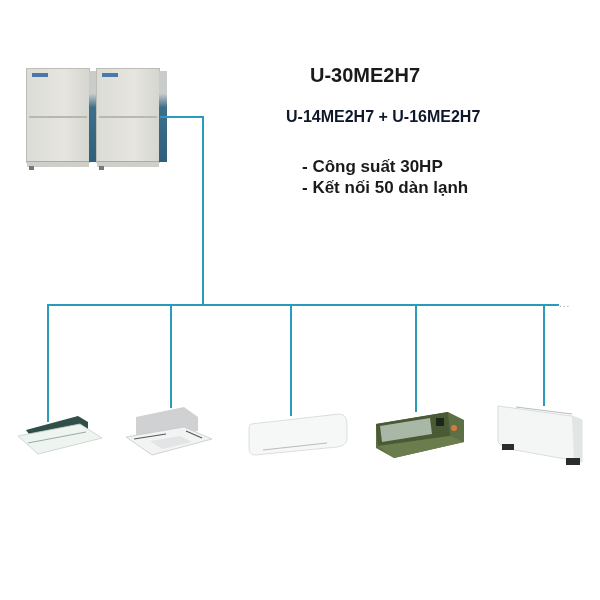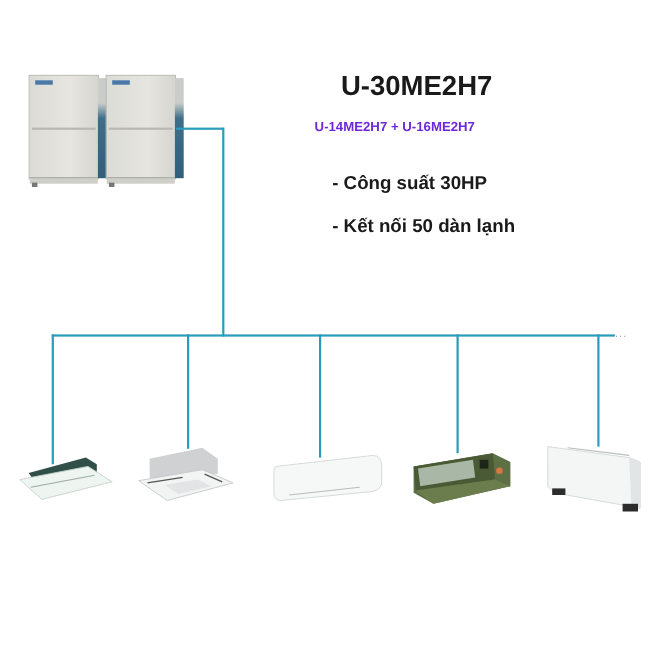--- a/index.html
+++ b/index.html
@@ -1,19 +1,19 @@
 <!DOCTYPE html>
 <html><head>
 <meta charset="utf-8">
 <style>
   html, body { margin:0; padding:0; background:#ffffff; }
   body { width:600px; height:600px; position:relative; overflow:hidden; font-family:"Liberation Sans", sans-serif; }
   .line { position:absolute; background:#2a9bbb; }
-  .title { position:absolute; left:310px; top:64px; font-size:25px; font-weight:bold; color:#1a1a1a; }
-  .sub { position:absolute; left:286px; top:108px; font-size:12px; font-weight:bold; color:#6d28d9; }
+  .title { position:absolute; left:310px; top:64px; font-size:20px; font-weight:bold; color:#1a1a1a; }
+  .sub { position:absolute; left:286px; top:108px; font-size:16px; font-weight:bold; color:#0f172a; }
   .spec { position:absolute; left:302px; font-size:17px; color:#1a1a1a;font-weight:bold; }
   .dots { position:absolute; left:559px; top:298px; font-size:10px; color:#9ab; letter-spacing:1px; }
   
   .odu { position:absolute; width:64px; height:95px; background:linear-gradient(90deg,#dcdcd6 0%,#e6e5df 60%,#d6d6d0 100%); border:1px solid #bdbdb6; box-sizing:border-box; }
   .odu .side { position:absolute; right:-8px; top:2px; width:8px; height:91px; background:linear-gradient(180deg,#c9ccc9 0%,#c9ccc9 25%,#3e6f8a 40%,#2f5f7a 100%); }
   .odu .split { position:absolute; left:2px; right:2px; top:47px; height:2px; background:#b8b8b0; }
   .odu .logo { position:absolute; left:5px; top:4px; width:16px; height:4px; background:#4a78a8; }
   .odu .base { position:absolute; left:0; right:0; bottom:-5px; height:5px; background:#cfcfc9; border-top:1px solid #aaa; }
   .odu .foot { position:absolute; bottom:-8px; width:5px; height:4px; background:#777; }
   
@@ -33,21 +33,21 @@
   <div class="logo"></div>
   <div class="split"></div>
   <div class="side"></div>
   <div class="base"></div>
   <div class="foot" style="left:2px"></div>
 </div>
 
 <div class="title">U-30ME2H7</div>
 <div class="sub">U-14ME2H7 + U-16ME2H7</div>
 <div class="spec" style="top:157px;">- Công suất 30HP</div>
-<div class="spec" style="top:196px;">- Kết nối 50 dàn lạnh</div>
+<div class="spec" style="top:178px;">- Kết nối 50 dàn lạnh</div>
 
 <div class="line" style="left:160px; top:116px; width:43px; height:2px;"></div>
 <div class="line" style="left:202px; top:116px; width:2px; height:190px;"></div>
 <div class="line" style="left:47px; top:304px; width:512px; height:2px;"></div>
 <div class="dots">...</div>
 <div class="line" style="left:47px; top:304px; width:2px; height:118px;"></div>
 <div class="line" style="left:170px; top:304px; width:2px; height:104px;"></div>
 <div class="line" style="left:290px; top:304px; width:2px; height:112px;"></div>
 <div class="line" style="left:415px; top:304px; width:2px; height:108px;"></div>
 <div class="line" style="left:543px; top:304px; width:2px; height:102px;"></div>

